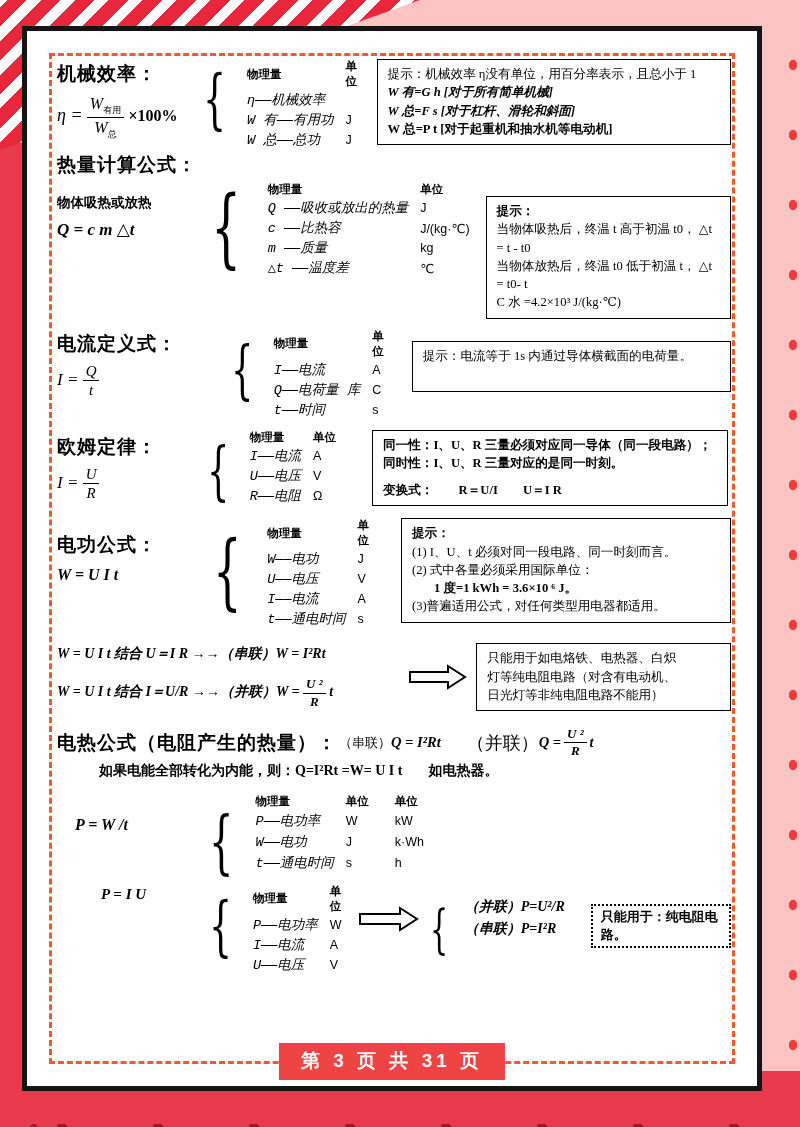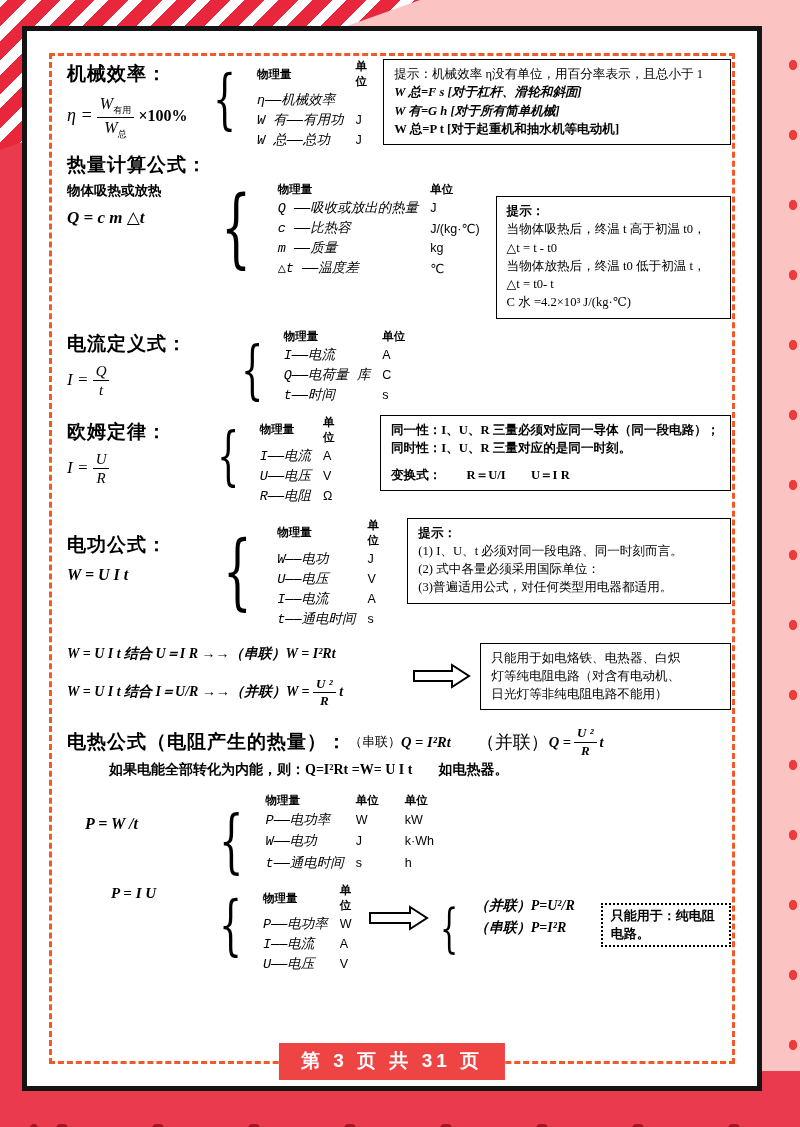--- a/index.html
+++ b/index.html
@@ -51,21 +51,21 @@
     position:absolute;left:22px;top:26px;right:38px;bottom:36px;
     background:#ffffff;border:5px solid #141414;
   }
   .dashed{
     position:absolute;left:22px;top:22px;right:22px;bottom:22px;
     border:3px dashed #f05a28;
   }
   
   .content{
     position:absolute;left:0;top:0;right:0;bottom:0;
-    padding:28px 26px 10px 40px;
+    padding:28px 26px 10px 30px;
     box-sizing:border-box;
   }
   .sec{position:relative;margin-bottom:2px;}
   .row{display:flex;align-items:flex-start;}
   .sec-title{
     font-weight:bold;font-size:19px;color:#000;
     font-family:"Liberation Serif","DejaVu Serif",serif;
     letter-spacing:1px;white-space:nowrap;
   }
   .lhs{min-width:150px;}
@@ -167,31 +167,31 @@
               </tr>
               <tr>
                 <td class="sym"><span>W 总</span><span>——</span><span>总功</span></td>
                 <td class="unit">J</td>
               </tr>
             </tbody>
               </table>
           </div>
           <div class="hint" style="margin-left:6px;width:348px;">
             <div>提示：机械效率 η没有单位，用百分率表示，且总小于 1</div>
+            <div style="font-weight:bold;font-style:italic;">W 有=G h [对于所有简单机械]</div>
             <div style="font-weight:bold;font-style:italic;">W 总=F s [对于杠杆、滑轮和斜面]</div>
-            <div style="font-weight:bold;font-style:italic;">W 有=G h [对于所有简单机械]</div>
             <div style="font-weight:bold;">W 总=P t [对于起重机和抽水机等电动机]</div>
           </div>
         </div>
       </div>
 
       <div class="sec" style="margin-top:2px;">
         <div class="sec-title">热量计算公式：</div>
         <div class="row" style="margin-top:4px;">
-          <div class="lhs" style="width:128px;">
+          <div class="lhs" style="width:128px;margin-top:12px;">
             <div class="small-label" style="font-size:13.5px;">物体吸热或放热</div>
             <div class="formula-bold" style="font-size:17px;margin-top:7px;">Q = c m △t</div>
           </div>
           <div class="brace-wrap">
             <div class="brace" style="--bh:86px;margin-top:6px;">{</div>
             <table class="vars">
               <tbody>
                   <tr>
                 <th style="padding-right:96px;">物理量</th>
                 <th>单位</th>
@@ -252,20 +252,23 @@
                 <td class="sym"><span>Q</span><span>——</span><span>电荷量 库</span></td>
                 <td class="unit">C</td>
               </tr>
               <tr>
                 <td class="sym"><span>t</span><span>——</span><span>时间</span></td>
                 <td class="unit">s</td>
               </tr>
             </tbody>
               </table>
           </div>
+          <div class="hint" style="margin-left:18px;width:322px;height:38px;align-self:flex-start;margin-top:12px;">
+            <div>提示：电流等于 1s 内通过导体横截面的电荷量。</div>
+          </div>
         </div>
       </div>
 
       <div class="sec" style="margin-top:10px;">
         <div class="row">
           <div class="lhs" style="width:118px;padding-top:4px;">
             <div class="sec-title">欧姆定律：</div>
             <div class="formula" style="margin-top:6px;">
               <span style="font-size:17px;">I =</span>
               <span class="frac" style="font-size:15px;">
@@ -335,20 +338,21 @@
                 <td class="sym"><span>t</span><span>——</span><span>通电时间</span></td>
                 <td class="unit">s</td>
               </tr>
             </tbody>
               </table>
           </div>
           <div class="hint" style="margin-left:16px;width:318px;align-self:flex-start;">
             <div style="font-weight:bold;">提示：</div>
             <div>(1) I、U、t 必须对同一段电路、同一时刻而言。</div>
             <div>(2) 式中各量必须采用国际单位：</div>
+            <div style="font-weight:bold;padding-left:22px;">1 度=1 kWh = 3.6×10 ⁶ J。</div>
             <div>(3)普遍适用公式，对任何类型用电器都适用。</div>
           </div>
         </div>
       </div>
 
       <div class="sec" style="margin-top:14px;">
         <div class="row" style="align-items:center;">
           <div style="width:360px;">
             <div class="formula-bold" style="font-size:14px;">W = U I t 结合 U＝I R →→（串联）W = I²Rt</div>
             <div class="formula-bold" style="font-size:14px;margin-top:14px;white-space:nowrap;">

